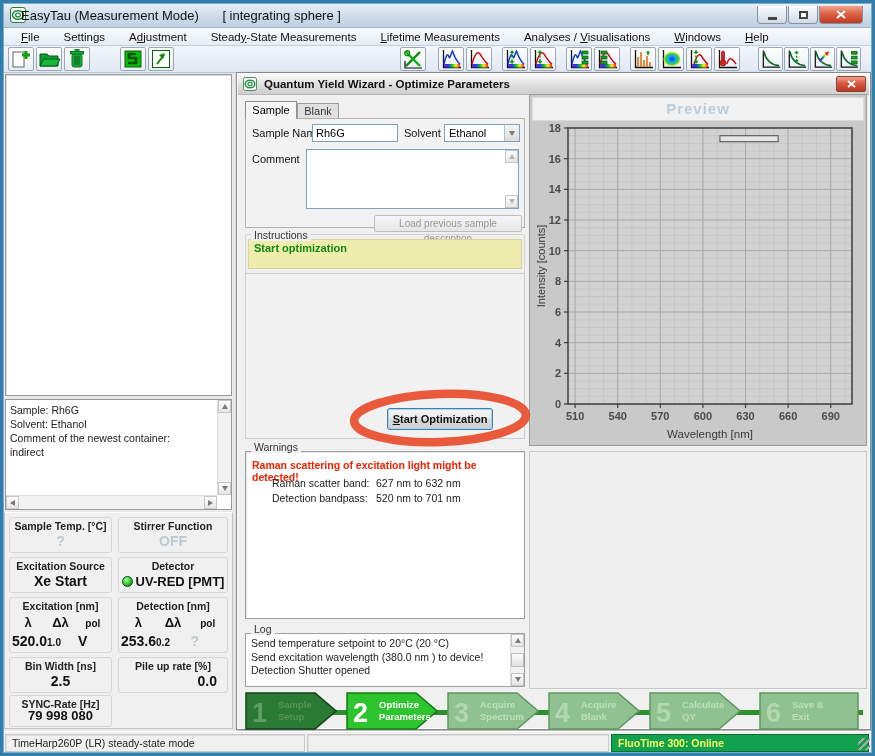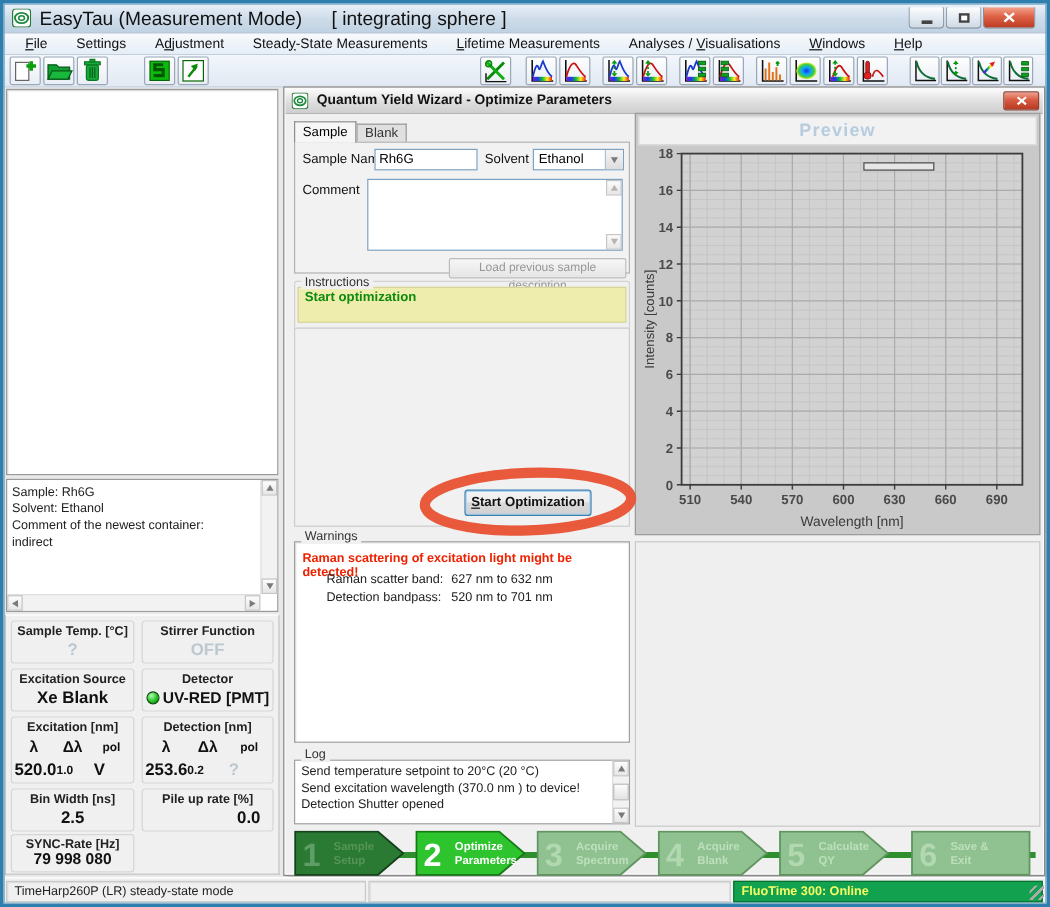--- a/index.html
+++ b/index.html
@@ -5,21 +5,21 @@
   * { margin:0; padding:0; box-sizing:border-box; }
   html,body { width:875px; height:756px; overflow:hidden; background:#fff;
     font-family:"Liberation Sans", sans-serif; }
   .abs { position:absolute; }
   u { text-decoration:underline; }
 
   
   #frame { position:absolute; inset:0; border:3px solid #2e7fae; box-shadow:inset 0 0 0 1px #7fa9c6; pointer-events:none; z-index:60; }
   #titlebar { left:3px; top:3px; width:869px; height:25px;
     background:linear-gradient(#eaf1f9,#cddbe9 55%,#bfd2e3); border-bottom:1px solid #9fb4c8; }
-  #app-title { left:30px; top:5px; font-size:16px; color:#111; white-space:nowrap; }
+  #app-title { left:18px; top:5px; font-size:13px; color:#111; white-space:nowrap; }
   #app-title .suffix { margin-left:20px; }
   .appicon { width:16px; height:16px; display:inline-block; }
   #titlebar .appicon { position:absolute; left:7px; top:4px; }
 
   #win-controls { position:absolute; right:9px; top:3px; display:flex; }
   .winbtn { height:18px; border:1px solid #88909c; border-top:none; border-radius:0 0 4px 4px;
     display:flex; align-items:center; justify-content:center; margin-left:1px; }
   .winbtn.minmax { width:30px; background:linear-gradient(#fdfdfd,#e7edf4 45%,#cfd9e4); }
   .winbtn.close { width:44px; background:linear-gradient(#f3a38c,#dd6347 45%,#bd3a22); }
   .glyph-min { width:9px; height:3px; background:#444; margin-top:7px; }
@@ -414,21 +414,21 @@
   <div class="pgroup" style="left:4px;top:4px;width:103px;height:36px">
     <div class="plabel">Sample Temp.  [°C]</div>
     <div class="pvalue dim">?</div>
   </div>
   <div class="pgroup" style="left:113px;top:4px;width:110px;height:36px">
     <div class="plabel">Stirrer Function</div>
     <div class="pvalue dim">OFF</div>
   </div>
   <div class="pgroup" style="left:4px;top:44px;width:103px;height:36px">
     <div class="plabel">Excitation Source</div>
-    <div class="pvalue">Xe Blank</div>
+    <div class="pvalue">Xe Start</div>
   </div>
   <div class="pgroup" style="left:113px;top:44px;width:110px;height:36px">
     <div class="plabel">Detector</div>
     <div class="pvalue" style="font-size:13px"><span class="led"></span><span>UV-RED [PMT]</span></div>
   </div>
   <div class="pgroup" style="left:4px;top:84px;width:103px;height:56px">
     <div class="plabel">Excitation  [nm]</div>
     <div class="pcols">
       <span>λ</span>
         <span>Δλ</span>
@@ -524,21 +524,21 @@
     <div id="warn-lines">
         <div class="warn-row"><span class="k">Raman scatter band:</span><span>627 nm to 632 nm</span></div>
         <div class="warn-row"><span class="k">Detection bandpass:</span><span>520 nm to 701 nm</span></div>
       </div>
   </div>
 
   <div class="grp-label" style="left:14px;top:550px">Log</div>
   <div id="log-box">
     <div id="log-lines">
         <div>Send temperature setpoint to 20°C (20 °C)</div>
-        <div>Send excitation wavelength (370.0 nm ) to device!</div>
+        <div>Send excitation wavelength (380.0 nm ) to device!</div>
         <div>Detection Shutter opened</div>
       </div>
     <div id="log-scroll">
       <div class="sbtn" style="top:0;right:0">
           <div class="tri up"></div>
         </div>
       <div id="log-thumb"></div>
       <div class="sbtn" style="bottom:0;right:0">
           <div class="tri down"></div>
         </div>

